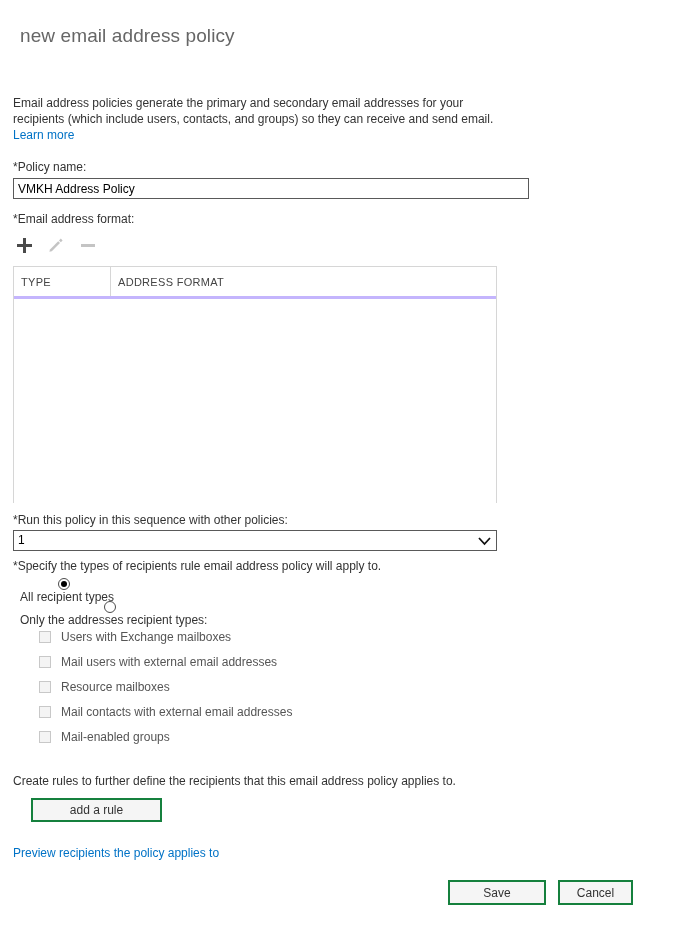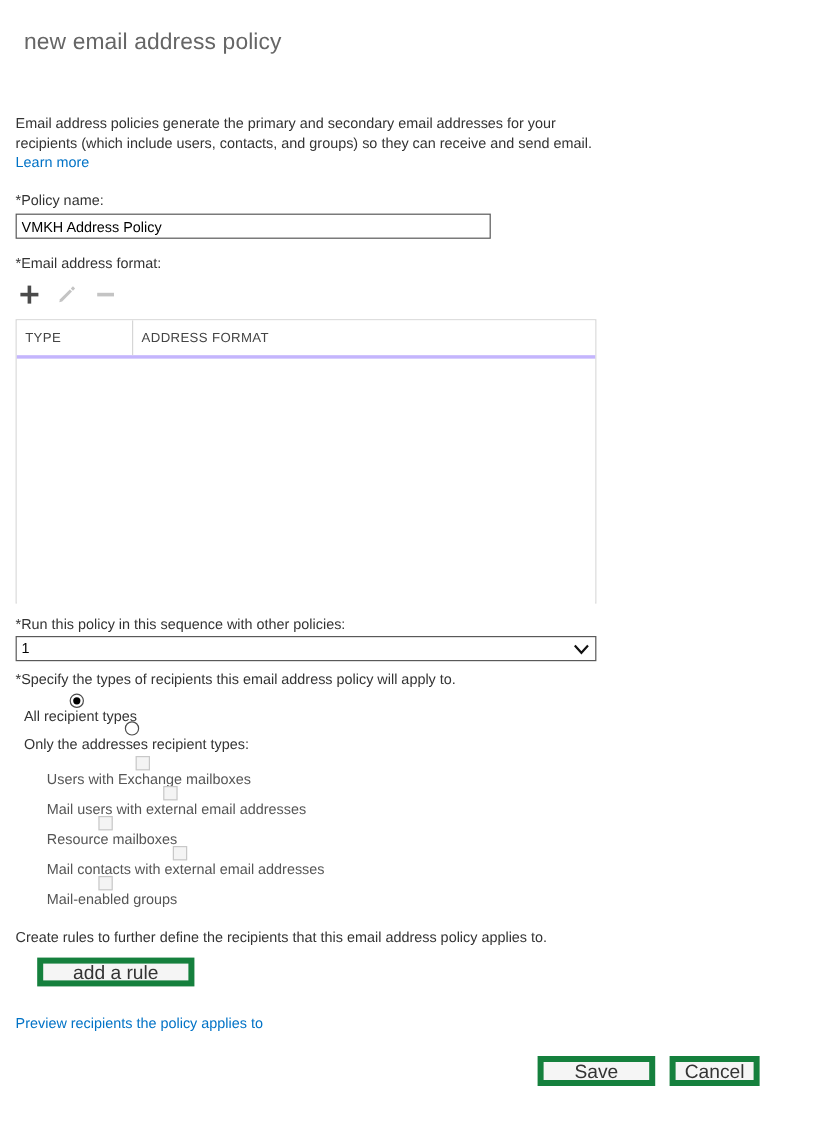--- a/index.html
+++ b/index.html
@@ -60,21 +60,21 @@
     font-size: 12px;
     color: #333333;
     white-space: nowrap;
   }
 
   
   .text-input {
     position: absolute;
     left: 13px;
     top: 178px;
-    width: 396px;
+    width: 516px;
     height: 21px;
     box-sizing: border-box;
     border: 1px solid #595959;
     background: #ffffff;
     font-family: "Liberation Sans", sans-serif;
     font-size: 12px;
     color: #000000;
     padding: 0 4px;
     outline: none;
   }
@@ -206,40 +206,39 @@
 
   
   .check-row {
     position: absolute;
     display: flex;
     align-items: center;
     font-size: 12px;
     color: #555555;
     white-space: nowrap;
     cursor: default;
-    flex-direction: column;
   }
   .checkbox {
     width: 12px;
     height: 12px;
     border: 1px solid #c8c8c8;
     background: #f4f4f4;
     box-sizing: border-box;
     margin-right: 10px;
     flex: none;
   }
 
   
   .btn {
     position: absolute;
     box-sizing: border-box;
-    border: 5px solid #15803d;
+    border: 2px solid #15803d;
     background: #f5f5f5;
     font-family: "Liberation Sans", sans-serif;
-    font-size: 16px;
+    font-size: 12px;
     color: #333333;
     text-align: center;
     cursor: pointer;
     padding: 0;
   }
 
   #add-rule-btn {
     left: 31px;
     top: 798px;
     width: 131px;
@@ -320,21 +319,21 @@
     <select class="select-box">
       <option>1</option>
     </select>
     <span class="select-chevron">
       <svg width="13" height="10" viewBox="0 0 13 10" aria-hidden="true">
         <path d="M1 2 L6.5 8 L12 2" stroke="#111111" stroke-width="1.8" fill="none"></path>
       </svg>
     </span>
   </div>
 
-  <div class="field-label" style="left:13px; top:559px;">*Specify the types of recipients this email address policy will apply to.</div>
+  <div class="field-label" style="left:13px; top:559px;">*Specify the types of recipients rule email address policy will apply to.</div>
 
   <div class="radio-row" style="left:20px; top:578px;">
     <span class="radio checked"></span>
     <span>All recipient types</span>
   </div>
 
   <div class="radio-row" style="left:20px; top:601px;">
     <span class="radio"></span>
     <span>Only the addresses recipient types:</span>
   </div>

